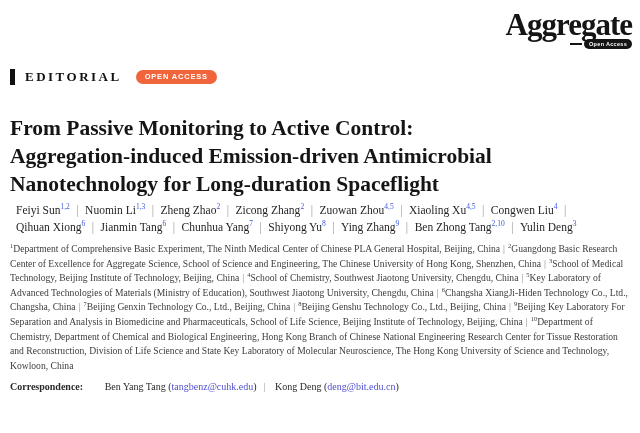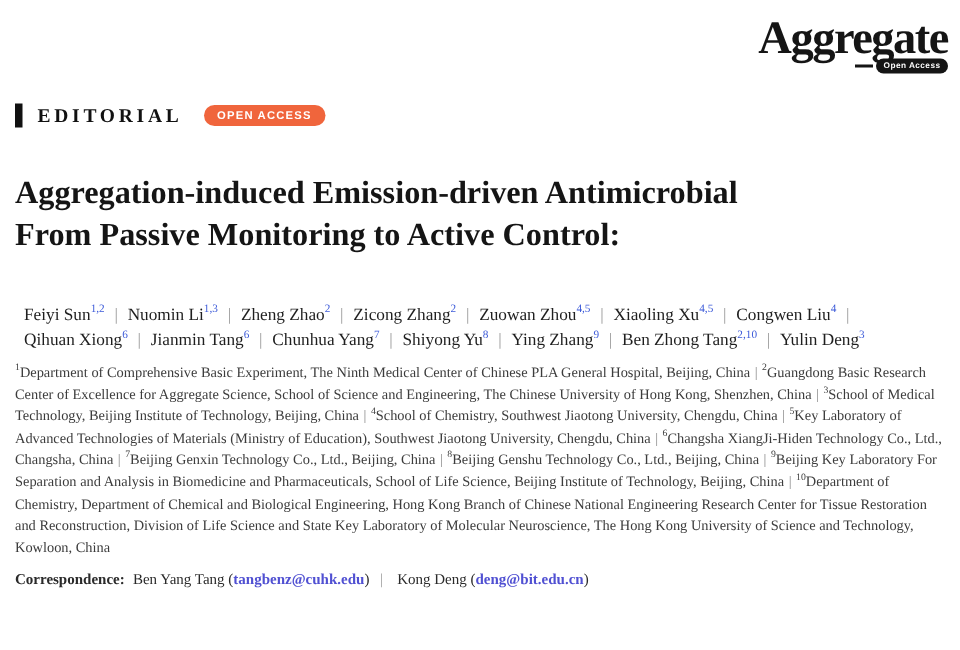--- a/index.html
+++ b/index.html
@@ -40,22 +40,22 @@
 
   
   .affiliations{position:absolute;top:242px;left:10px;width:622px;margin:0;
                 font-size:9.6px;line-height:14.6px;color:#3c3c3c;text-align:left;}
   .affiliations sup{font-size:6.5px;line-height:0;color:#3c3c3c;}
   .aff-sep{color:#8a8a8a;padding:0 3px;}
 
   
   .correspondence{position:absolute;top:381px;left:10px;margin:0;
                   font-size:10px;color:#2a2a2a;}
-  .corr-label{font-weight:700;margin-right:3px;}
-  .corr-email{color:var(--email-blue,#5050D2);text-decoration:none;font-weight:bold;}
+  .corr-label{font-weight:700;margin-right:19px;}
+  .corr-email{color:var(--email-blue,#5050D2);text-decoration:none;}
   .corr-sep{color:#9a9a9a;margin:0 7px;}
 </style>
 </head>
 <body>
 
 <div class="page">
 
   <div class="logo">
     <div class="logo-word">Aggregate</div>
     <div class="logo-sub">
@@ -64,22 +64,23 @@
     </div>
   </div>
 
   <div class="editorial-row">
     <span class="ed-bar"></span>
     <span class="ed-label">EDITORIAL</span>
     <span class="oa-badge">OPEN ACCESS</span>
   </div>
 
   <h1 class="title">
+    <span class="title-line">From Passive Monitoring to Active Control:</span>
     <span class="title-line">Aggregation-induced Emission-driven Antimicrobial</span>
-    <span class="title-line">From Passive Monitoring to Active Control:</span>
+    <span class="title-line">Nanotechnology for Long-duration Spaceflight</span>
   </h1>
 
   <div class="authors">
     <div class="authors-line" id="authors-line-1"><span class="author">Feiyi Sun<sup class="auth-sup">1,2</sup></span><span class="sep">|</span><span class="author">Nuomin Li<sup class="auth-sup">1,3</sup></span><span class="sep">|</span><span class="author">Zheng Zhao<sup class="auth-sup">2</sup></span><span class="sep">|</span><span class="author">Zicong Zhang<sup class="auth-sup">2</sup></span><span class="sep">|</span><span class="author">Zuowan Zhou<sup class="auth-sup">4,5</sup></span><span class="sep">|</span><span class="author">Xiaoling Xu<sup class="auth-sup">4,5</sup></span><span class="sep">|</span><span class="author">Congwen Liu<sup class="auth-sup">4</sup></span><span class="sep">|</span></div>
     <div class="authors-line" id="authors-line-2"><span class="author">Qihuan Xiong<sup class="auth-sup">6</sup></span><span class="sep">|</span><span class="author">Jianmin Tang<sup class="auth-sup">6</sup></span><span class="sep">|</span><span class="author">Chunhua Yang<sup class="auth-sup">7</sup></span><span class="sep">|</span><span class="author">Shiyong Yu<sup class="auth-sup">8</sup></span><span class="sep">|</span><span class="author">Ying Zhang<sup class="auth-sup">9</sup></span><span class="sep">|</span><span class="author">Ben Zhong Tang<sup class="auth-sup">2,10</sup></span><span class="sep">|</span><span class="author">Yulin Deng<sup class="auth-sup">3</sup></span></div>
   </div>
 
   <p class="affiliations" id="affiliations"><sup class="aff-sup">1</sup><span class="aff-text">Department of Comprehensive Basic Experiment, The Ninth Medical Center of Chinese PLA General Hospital, Beijing, China</span><span class="aff-sep">|</span><sup class="aff-sup">2</sup><span class="aff-text">Guangdong Basic Research Center of Excellence for Aggregate Science, School of Science and Engineering, The Chinese University of Hong Kong, Shenzhen, China</span><span class="aff-sep">|</span><sup class="aff-sup">3</sup><span class="aff-text">School of Medical Technology, Beijing Institute of Technology, Beijing, China</span><span class="aff-sep">|</span><sup class="aff-sup">4</sup><span class="aff-text">School of Chemistry, Southwest Jiaotong University, Chengdu, China</span><span class="aff-sep">|</span><sup class="aff-sup">5</sup><span class="aff-text">Key Laboratory of Advanced Technologies of Materials (Ministry of Education), Southwest Jiaotong University, Chengdu, China</span><span class="aff-sep">|</span><sup class="aff-sup">6</sup><span class="aff-text">Changsha XiangJi-Hiden Technology Co., Ltd., Changsha, China</span><span class="aff-sep">|</span><sup class="aff-sup">7</sup><span class="aff-text">Beijing Genxin Technology Co., Ltd., Beijing, China</span><span class="aff-sep">|</span><sup class="aff-sup">8</sup><span class="aff-text">Beijing Genshu Technology Co., Ltd., Beijing, China</span><span class="aff-sep">|</span><sup class="aff-sup">9</sup><span class="aff-text">Beijing Key Laboratory For Separation and Analysis in Biomedicine and Pharmaceuticals, School of Life Science, Beijing Institute of Technology, Beijing, China</span><span class="aff-sep">|</span><sup class="aff-sup">10</sup><span class="aff-text">Department of Chemistry, Department of Chemical and Biological Engineering, Hong Kong Branch of Chinese National Engineering Research Center for Tissue Restoration and Reconstruction, Division of Life Science and State Key Laboratory of Molecular Neuroscience, The Hong Kong University of Science and Technology, Kowloon, China</span></p>
 
   <p class="correspondence">

